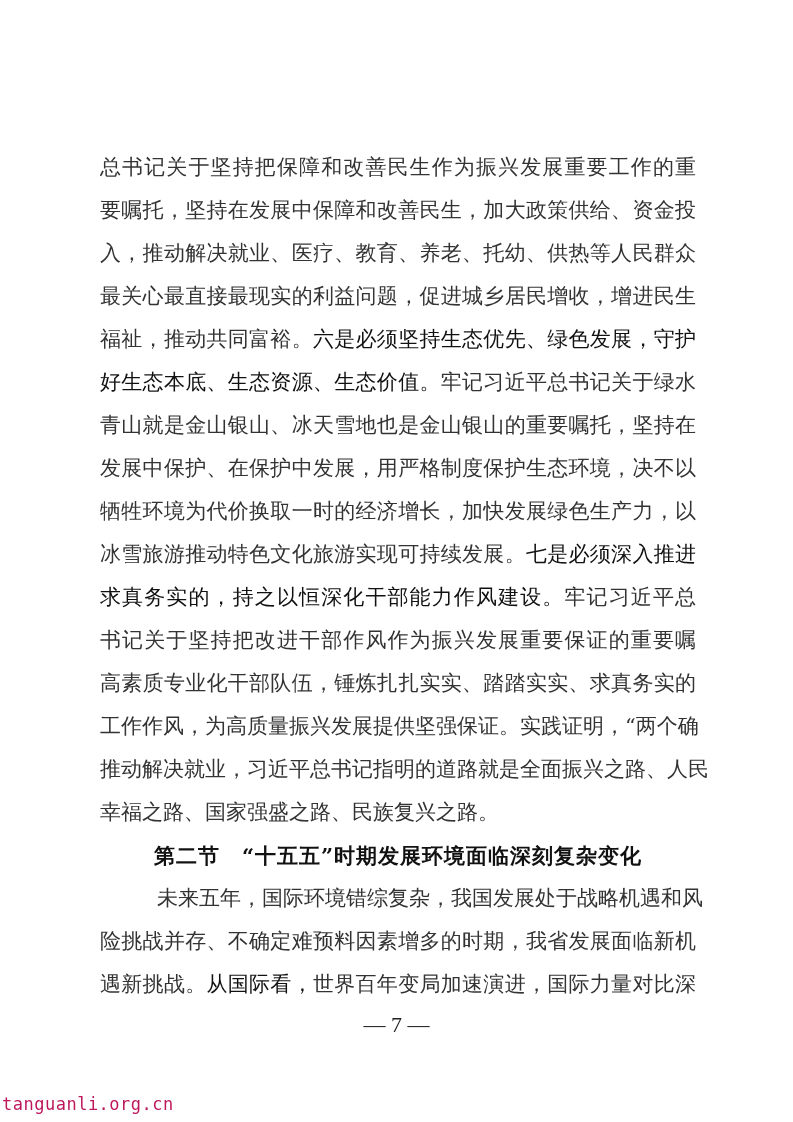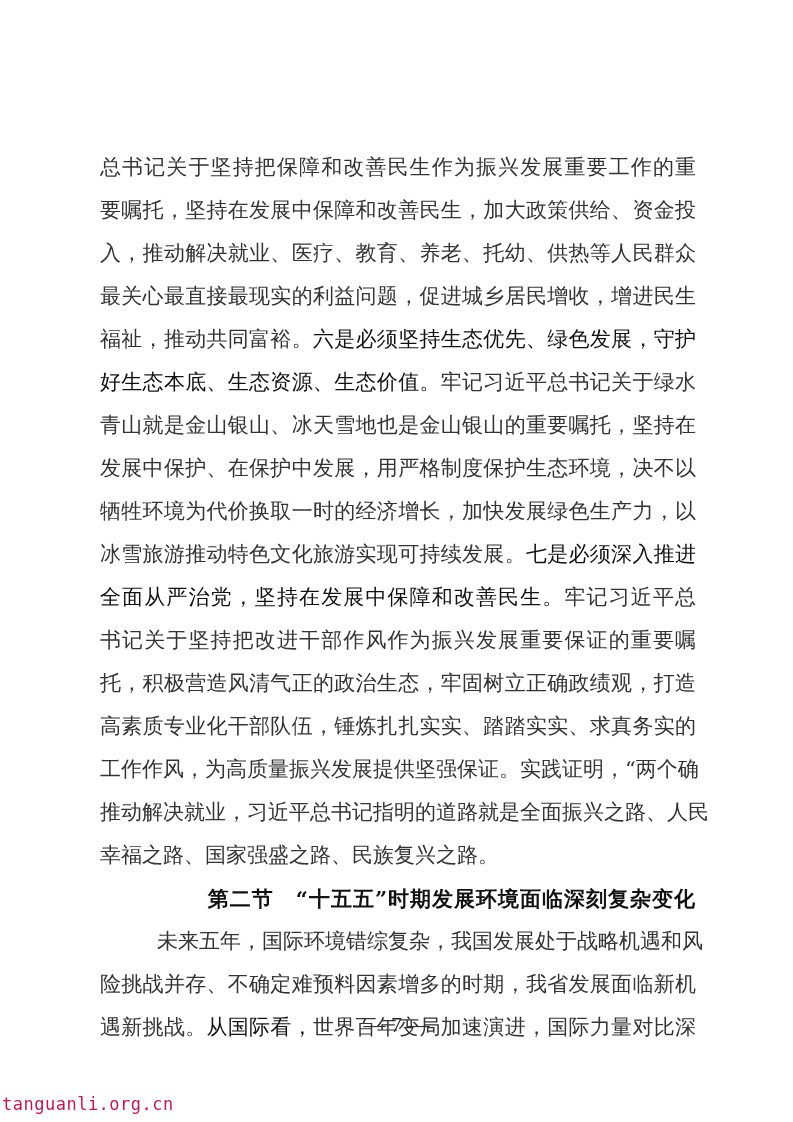--- a/index.html
+++ b/index.html
@@ -29,21 +29,21 @@
       color: #333333;
     }
     .line.last { text-align-last: left; }
     .line.indent { padding-left: 57px; width: 539px; }
     .seg.bold { font-weight: normal; color: #111111; }
     .heading {
       height: 43px;
       line-height: 43px;
       font-size: 21px;
       font-weight: bold;
-      text-align: right;
+      text-align: center;
       width: 596px;
       color: #111111;
       letter-spacing: 1px;
     }
     .page-number {
       position: absolute;
       left: 0; width: 793px;
       top: 1012px;
       text-align: center;
       font-family: "Liberation Serif", serif;
@@ -68,23 +68,22 @@
         <div class="line"><span class="seg">总书记关于坚持把保障和改善民生作为振兴发展重要工作的重</span></div>
         <div class="line"><span class="seg">要嘱托，坚持在发展中保障和改善民生，加大政策供给、资金投</span></div>
         <div class="line"><span class="seg">入，推动解决就业、医疗、教育、养老、托幼、供热等人民群众</span></div>
         <div class="line"><span class="seg">最关心最直接最现实的利益问题，促进城乡居民增收，增进民生</span></div>
         <div class="line"><span class="seg">福祉，推动共同富裕。</span><span class="seg bold">六是必须坚持生态优先、绿色发展，守护</span></div>
         <div class="line"><span class="seg bold">好生态本底、生态资源、生态价值。</span><span class="seg">牢记习近平总书记关于绿水</span></div>
         <div class="line"><span class="seg">青山就是金山银山、冰天雪地也是金山银山的重要嘱托，坚持在</span></div>
         <div class="line"><span class="seg">发展中保护、在保护中发展，用严格制度保护生态环境，决不以</span></div>
         <div class="line"><span class="seg">牺牲环境为代价换取一时的经济增长，加快发展绿色生产力，以</span></div>
         <div class="line"><span class="seg">冰雪旅游推动特色文化旅游实现可持续发展。</span><span class="seg bold">七是必须深入推进</span></div>
-        <div class="line"><span class="seg bold">全面从严治党，坚持在发展中保障和改善民生。</span><span class="seg">牢记习近平总</span></div>
+        <div class="line"><span class="seg bold">求真务实的，持之以恒深化干部能力作风建设。</span><span class="seg">牢记习近平总</span></div>
         <div class="line"><span class="seg">书记关于坚持把改进干部作风作为振兴发展重要保证的重要嘱</span></div>
-        <div class="line"><span class="seg">托，积极营造风清气正的政治生态，牢固树立正确政绩观，打造</span></div>
         <div class="line"><span class="seg">高素质专业化干部队伍，锤炼扎扎实实、踏踏实实、求真务实的</span></div>
         <div class="line"><span class="seg">工作作风，为高质量振兴发展提供坚强保证。实践证明，“两个确</span></div>
         <div class="line"><span class="seg">推动解决就业，习近平总书记指明的道路就是全面振兴之路、人民</span></div>
         <div class="line last"><span class="seg">幸福之路、国家强盛之路、民族复兴之路。</span></div>
       </div>
     <div class="heading">第二节　“十五五”时期发展环境面临深刻复杂变化</div>
     <div id="para2">
         <div class="line indent"><span class="seg">未来五年，国际环境错综复杂，我国发展处于战略机遇和风</span></div>
         <div class="line"><span class="seg">险挑战并存、不确定难预料因素增多的时期，我省发展面临新机</span></div>
         <div class="line"><span class="seg">遇新挑战。</span><span class="seg bold">从国际看，</span><span class="seg">世界百年变局加速演进，国际力量对比深</span></div>

